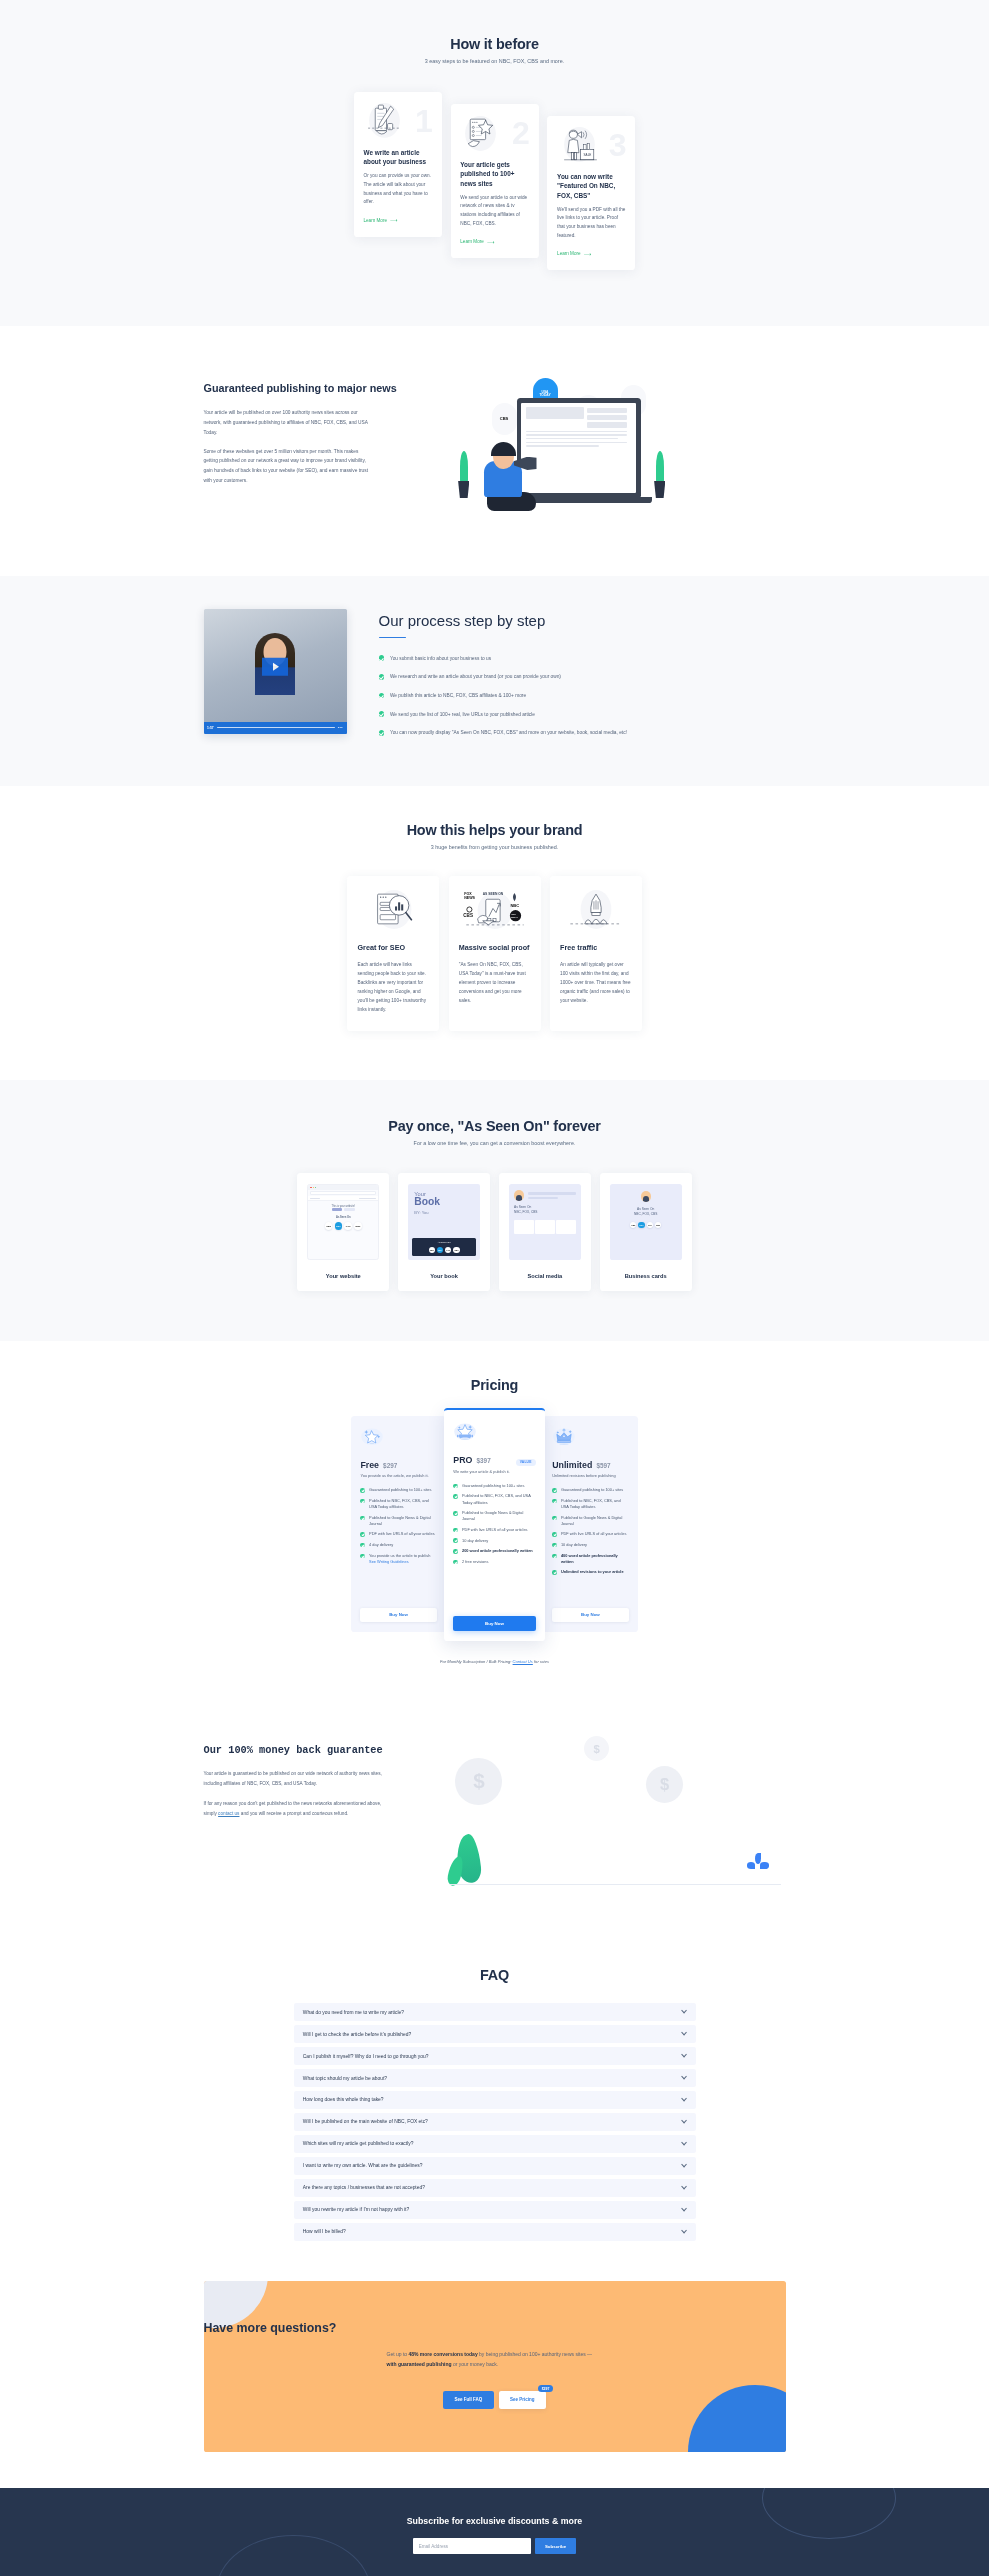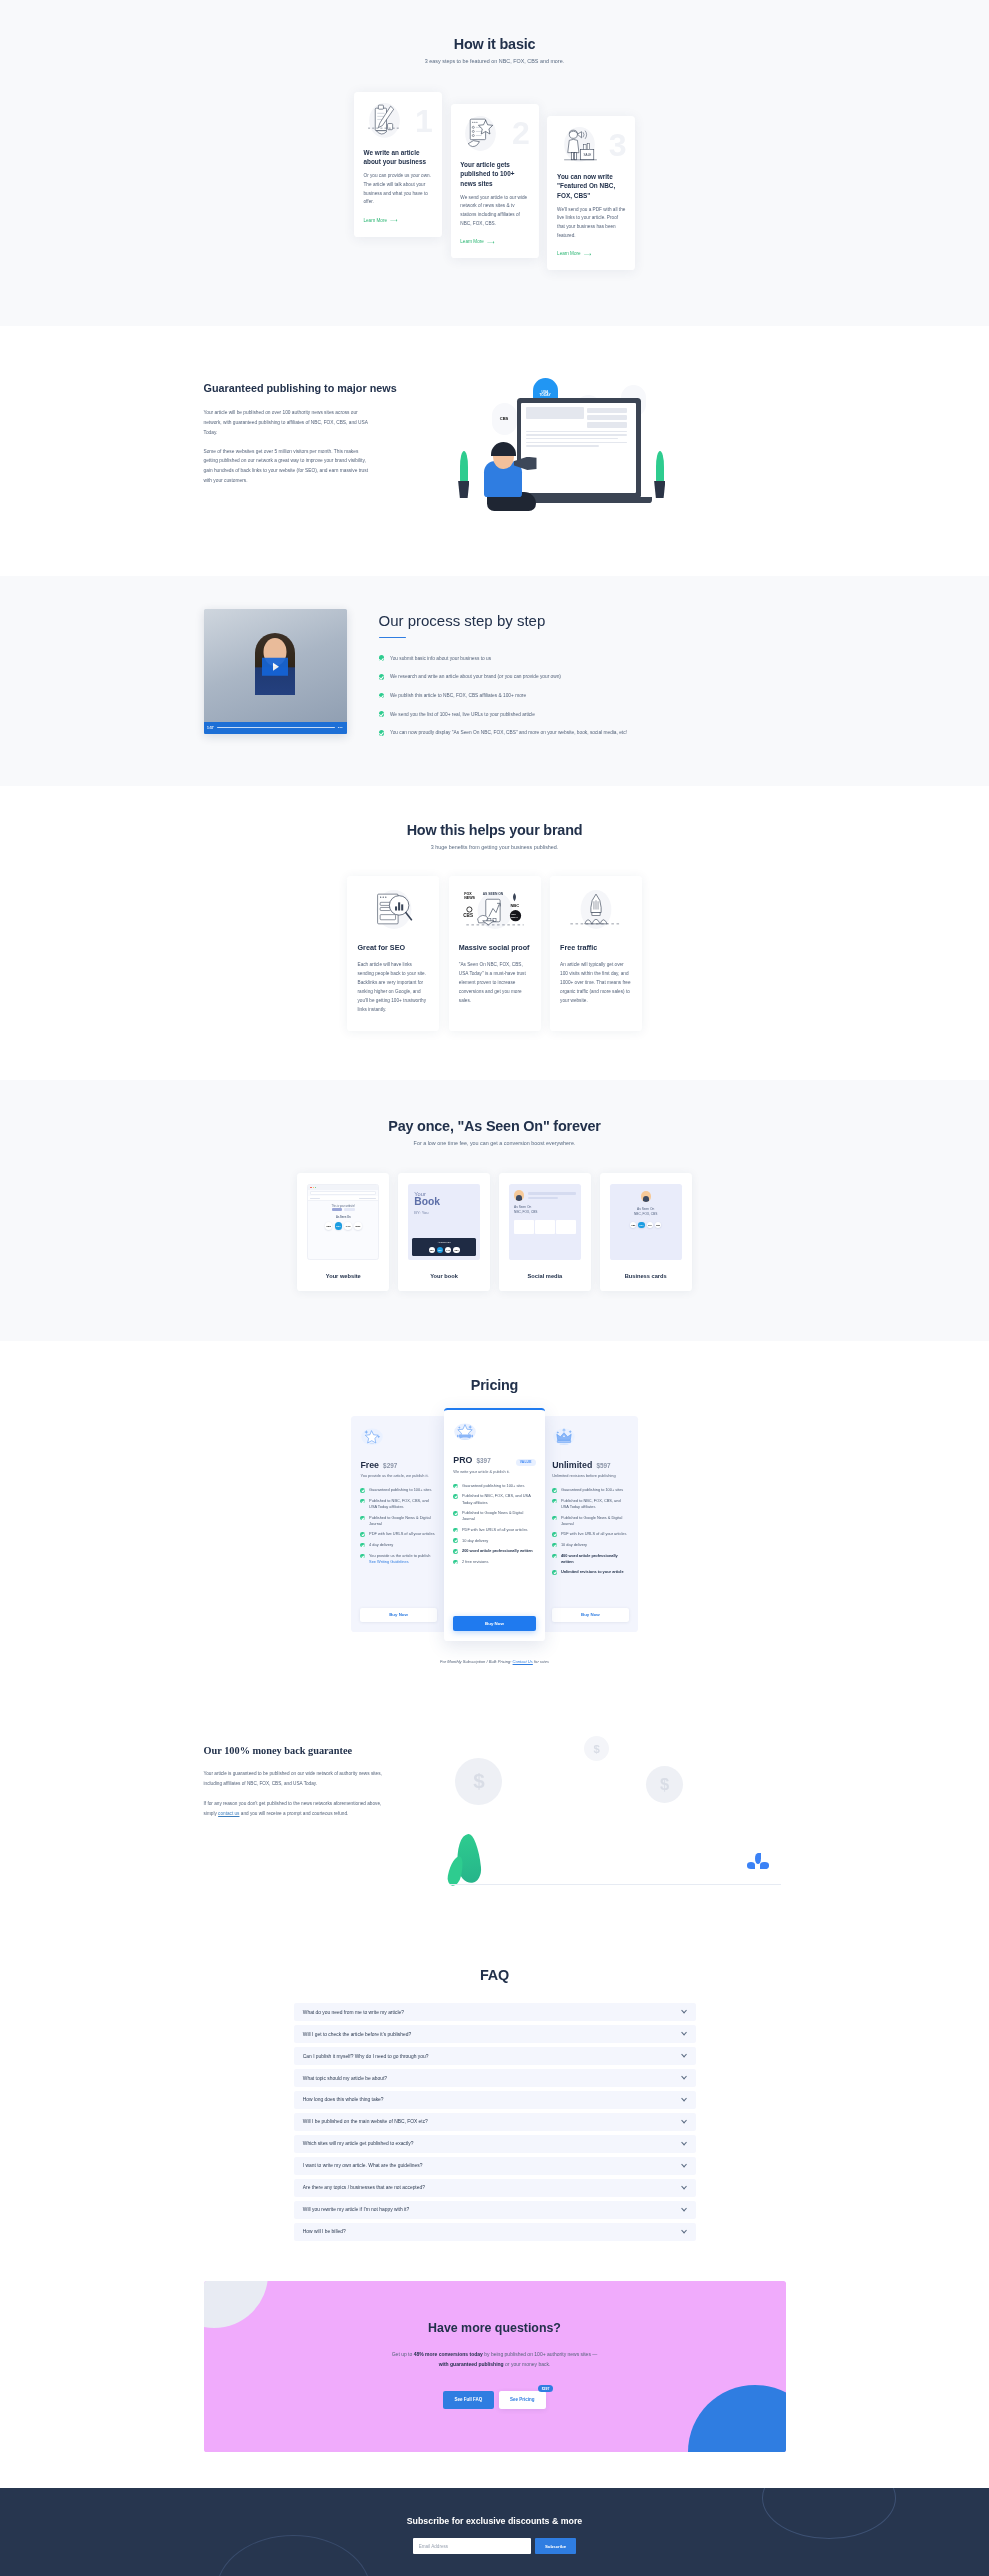--- a/index.html
+++ b/index.html
@@ -203,21 +203,21 @@
     background:#fff;color:#2f7de1;box-shadow:0 0.5px 3.1px rgba(40,60,110,.1);
   }
   .buy.primary{background:#1f7aef;color:#fff;box-shadow:0 1.5px 6.2px rgba(31,122,239,.32)}
   .price-note{text-align:center;font-size:4.1px;color:#55637a;font-style:italic;margin-top:18.5px}
   .price-note a{color:#2f7de1}
 
   
   #moneyback{padding:41px 0 44px}
   .mb{display:flex;align-items:flex-start;gap:20.6px}
   .mb-left{width:222px;padding-top:7.2px}
-  .mb-h{font-family:Liberation Serif, serif;
+  .mb-h{font-family:Liberation Mono, monospace;
     font-size:10.3px;font-weight:700;color:#22314b;line-height:1.32;margin-bottom:12.4px}
   .mb-p{font-size:4.7px;line-height:2.05;color:#55637a;margin-bottom:10.3px;max-width:183px}
   .mb-p a{color:#3d7ebd}
   .mb-right{flex:1;position:relative;height:155px}
 
   
   .seal{position:absolute;left:37px;top:12.4px;width:109px;height:109px}
   .seal .star-ring{position:absolute;inset:0;background:#3b82f6;
     clip-path:polygon(50% 0%,56% 5%,62.5% 1.2%,67% 7.6%,74.4% 5%,77.1% 12.5%,85% 11.6%,85.6% 19.6%,93.3% 21.3%,91.6% 29.1%,98.3% 33.3%,94.3% 40.2%,99.7% 46.2%,94.3% 51.3%,99.7% 58.5%,93.3% 62.2%,96.5% 69.8%,89.5% 72.2%,90.8% 80.2%,83.3% 81%,82.1% 89%,74.6% 87.7%,70.5% 94.5%,63.8% 91.2%,57.5% 96.3%,52.3% 91.2%,45.5% 95.4%,41.1% 89.3%,33.6% 92.1%,31.4% 84.7%,23.4% 85.3%,23.2% 77.3%,15.4% 76%,17.7% 68.3%,10.7% 64.4%,15.1% 57.7%,9.5% 51.9%,15.1% 46.6%,10.2% 39.4%,16.8% 35.7%,14.2% 28.1%,21.4% 25.9%,20.8% 17.9%,28.7% 17.6%,30.3% 9.7%,37.8% 11.6%,41.3% 4.3%,48% 7.9%);
   }
@@ -255,22 +255,22 @@
     background:#f4f6fd;border-radius:2.1px;margin-bottom:3.6px;
     display:flex;align-items:center;justify-content:space-between;
     padding:6.7px 9.3px;cursor:pointer;
   }
   .faq-q{font-size:4.9px;color:#2b3950}
   .chev{width:4.1px;height:4.1px;border:solid #5a6b82;border-width:0 0.7px 0.7px 0;transform:rotate(45deg) translate(-1px,-1px)}
 
   
   #cta-wrap{padding:0 0 36px;background:#fff}
   .cta{
-    width:582px;margin:0 auto;background:#f0abfc;border-radius:2.6px;position:relative;
-    overflow:hidden;padding:40px 0 43px;text-align:center;
+    width:582px;margin:0 auto;background:#fdba74;border-radius:2.6px;position:relative;
+    overflow:hidden;padding:40px 0 43px;
   }
   .cta .blob-grey{position:absolute;left:-44px;top:-61px;width:108px;height:108px;border-radius:50%;background:#e8ebf3}
   .cta .blob-blue{position:absolute;right:-36px;bottom:-67px;width:134px;height:134px;border-radius:50%;background:#2f7de1}
   .cta-h{font-family:"Liberation Sans Narrow","Liberation Sans",sans-serif;
     font-size:12.4px;font-weight:700;color:#22314b;position:relative}
   .cta-p{font-size:5px;color:#55637a;line-height:2.1;margin:14.4px auto 0;max-width:216px;position:relative}
   .cta-p b{color:#22314b}
   .cta-btns{display:flex;gap:5.2px;justify-content:center;margin-top:20.6px;position:relative}
   .btn{
     font-size:4.5px;font-weight:700;text-decoration:none;padding:6.7px 11.3px;border-radius:2.1px;
@@ -319,21 +319,21 @@
   .plant .pot{position:absolute;left:4.6px;bottom:0;width:11.3px;height:17.5px;background:#2b3446;
     clip-path:polygon(0 0,100% 0,84% 100%,16% 100%)}
   .plant .frond{position:absolute;left:6.2px;bottom:15.5px;width:8.2px;height:32px;background:#2ecc8f;
     border-radius:50% 50% 10% 10%}
 </style>
 </head>
 <body>
 
 <section class="sec bg-grey" id="how-it-works">
   <div class="wrap">
-    <h2 class="sec-title">How it basic</h2>
+    <h2 class="sec-title">How it before</h2>
     <p class="sec-sub">3 easy steps to be featured on NBC, FOX, CBS and more.</p>
 
     <div class="steps">
 
       <div class="step-card s1">
         <div class="step-illu">
           <span class="step-num">1</span>
           <svg width="43" height="38" viewBox="0 0 84 74">
             <ellipse cx="40" cy="34" rx="30" ry="34" fill="#f4f5f8"></ellipse>
             <rect x="22" y="10" width="22" height="44" rx="2" fill="#fff" stroke="#3a4558" stroke-width="1.2"></rect>

